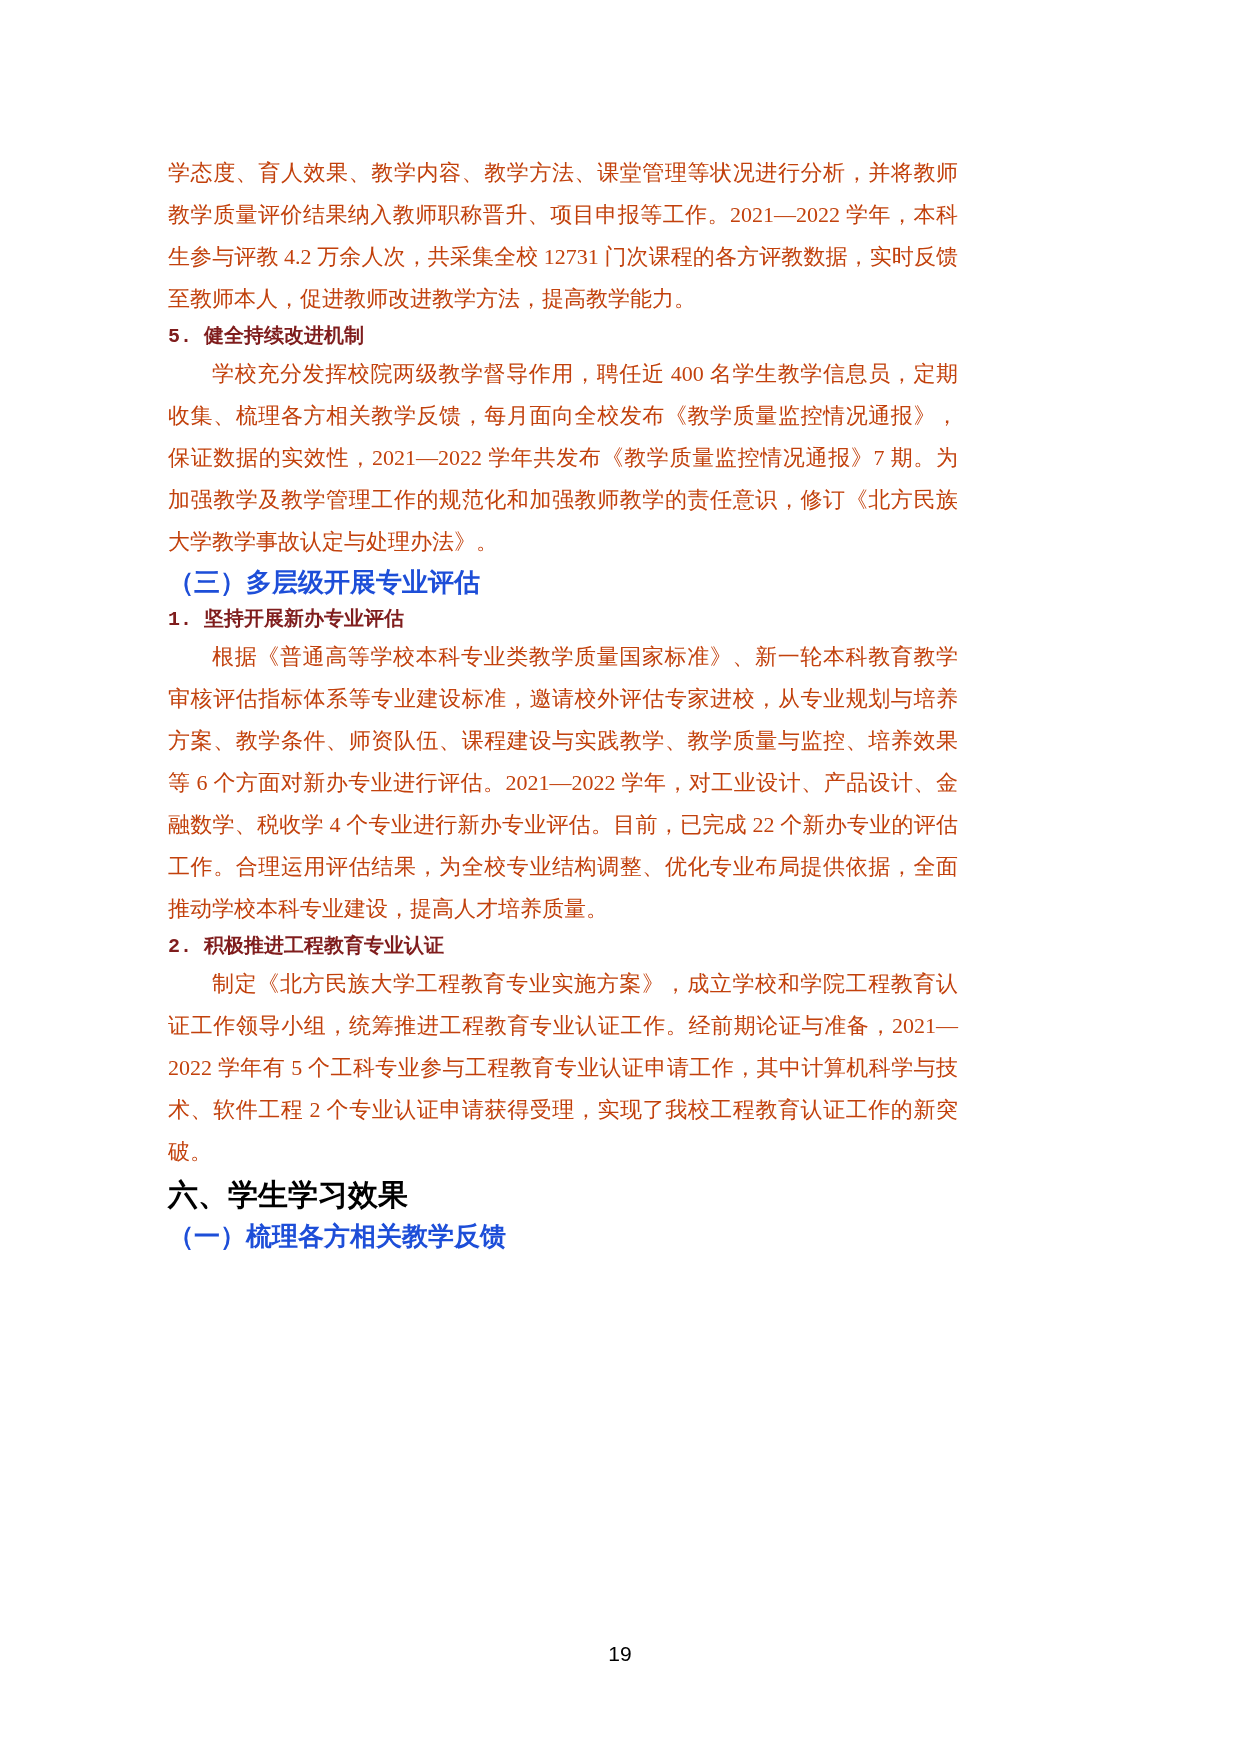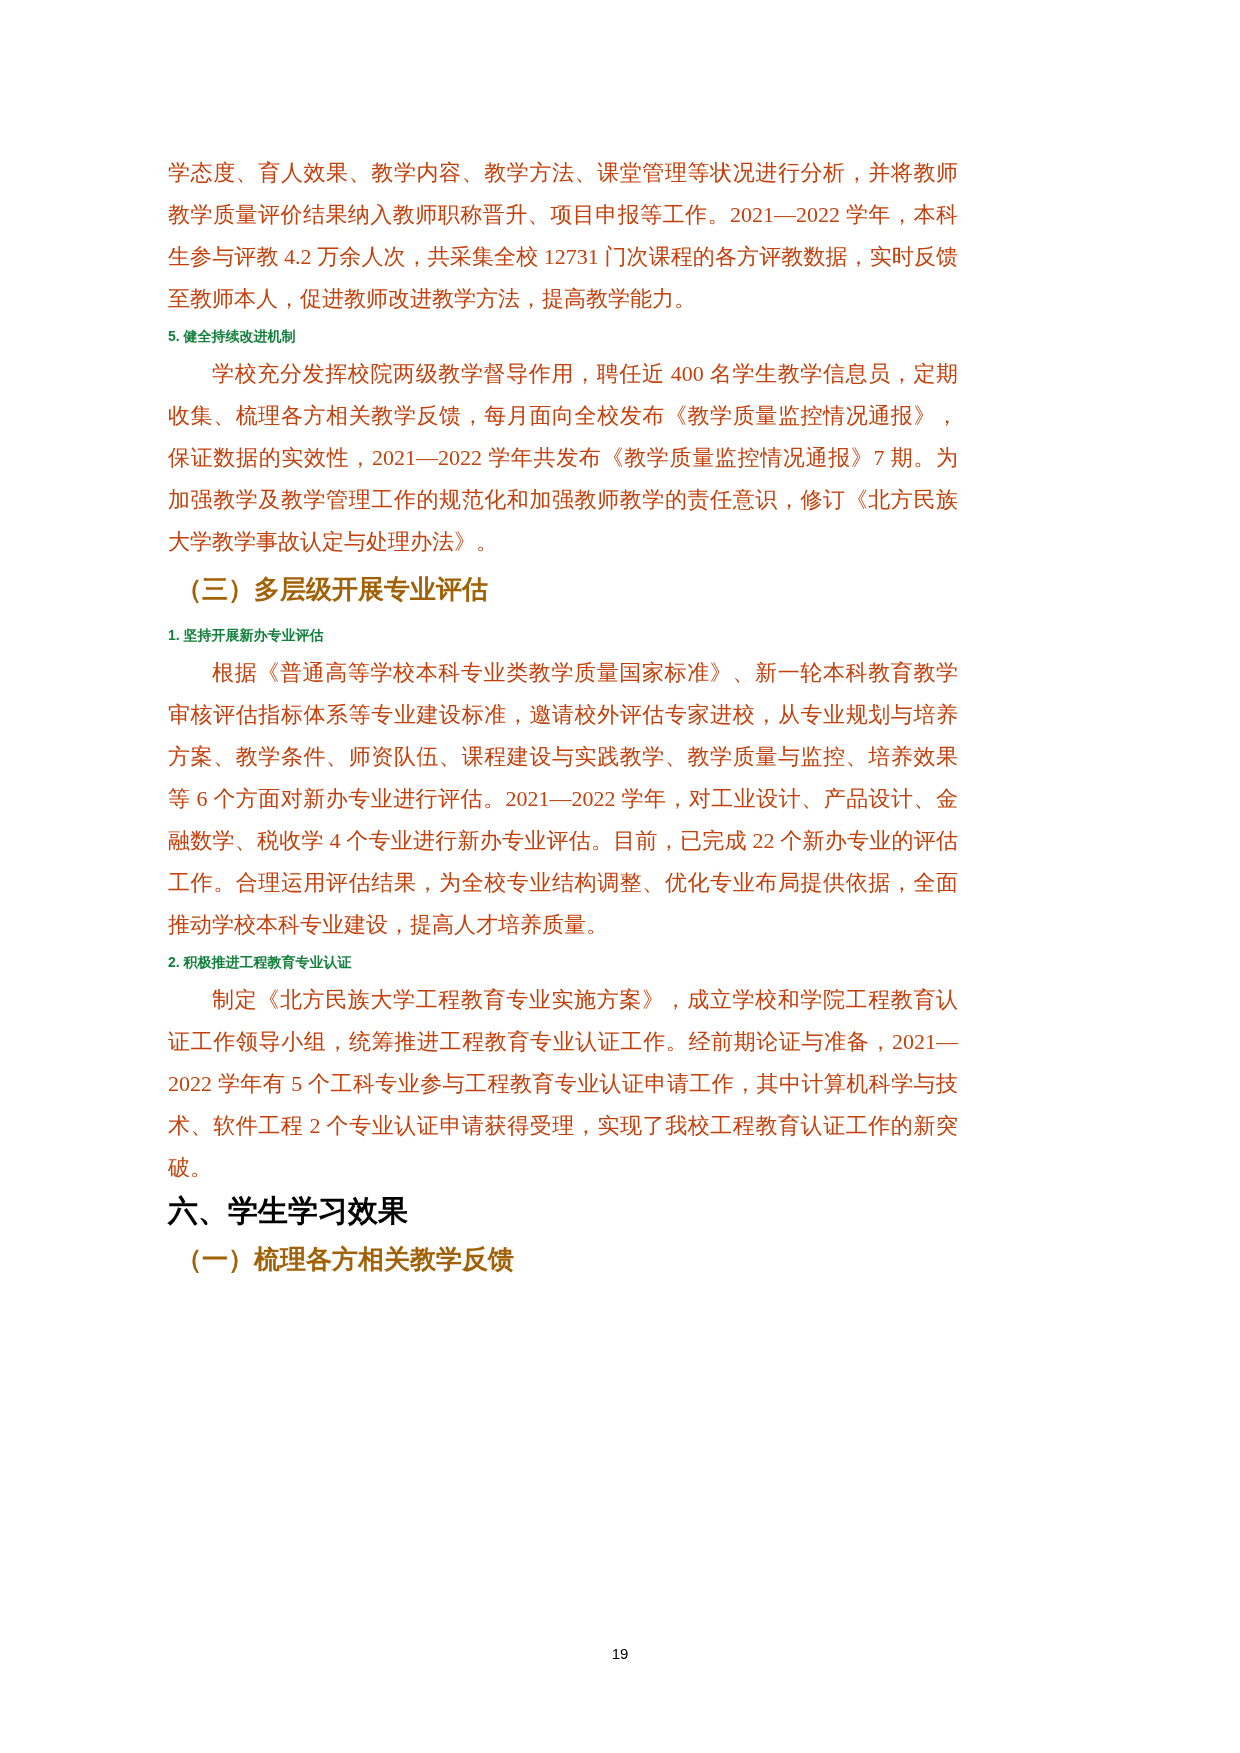--- a/index.html
+++ b/index.html
@@ -27,33 +27,33 @@
     font-family: "Liberation Serif", "DejaVu Serif", serif;
     font-size: 22px;
     line-height: 42px;
     text-align: justify;
     text-indent: 2em;
     color: #c2410c;
   }
   p.body.cont { text-indent: 0; }
   h3.sub {
     margin: 0;
-    font-family: Liberation Sans, sans-serif;
+    font-family: Liberation Mono, monospace;
     font-weight: bold;
-    font-size: 14px;
+    font-size: 20px;
     line-height: 33px;
-    color: #15803d;
+    color: #7f1d1d;
   }
   h2.sec {
-    margin: 8px;
-    font-family: Liberation Mono, monospace;
+    margin: 0;
+    font-family: Liberation Serif, serif;
     font-weight: bold;
     font-size: 26px;
     line-height: 40px;
-    color: #a16207;
+    color: #1d4ed8;
   }
   h1.chap {
     margin: 0;
     font-family: "Liberation Sans", "DejaVu Sans", sans-serif;
     font-weight: bold;
     font-size: 30px;
     line-height: 44px;
     color: #000000;
   }
   
@@ -64,21 +64,21 @@
   .mt16 { margin-top: 16px; }
   .mt18 { margin-top: 18px; }
   .mt21 { margin-top: 21px; }
   .pageno {
     position: absolute;
     left: 0;
     right: 0;
     top: 1642px;
     text-align: center;
     font-family: "Liberation Sans", "DejaVu Sans", sans-serif;
-    font-size: 15px;
+    font-size: 21px;
     line-height: 24px;
     color: #000000;
   }
 </style>
 </head>
 <body>
 
 <div class="page">
   <main class="content">
 

